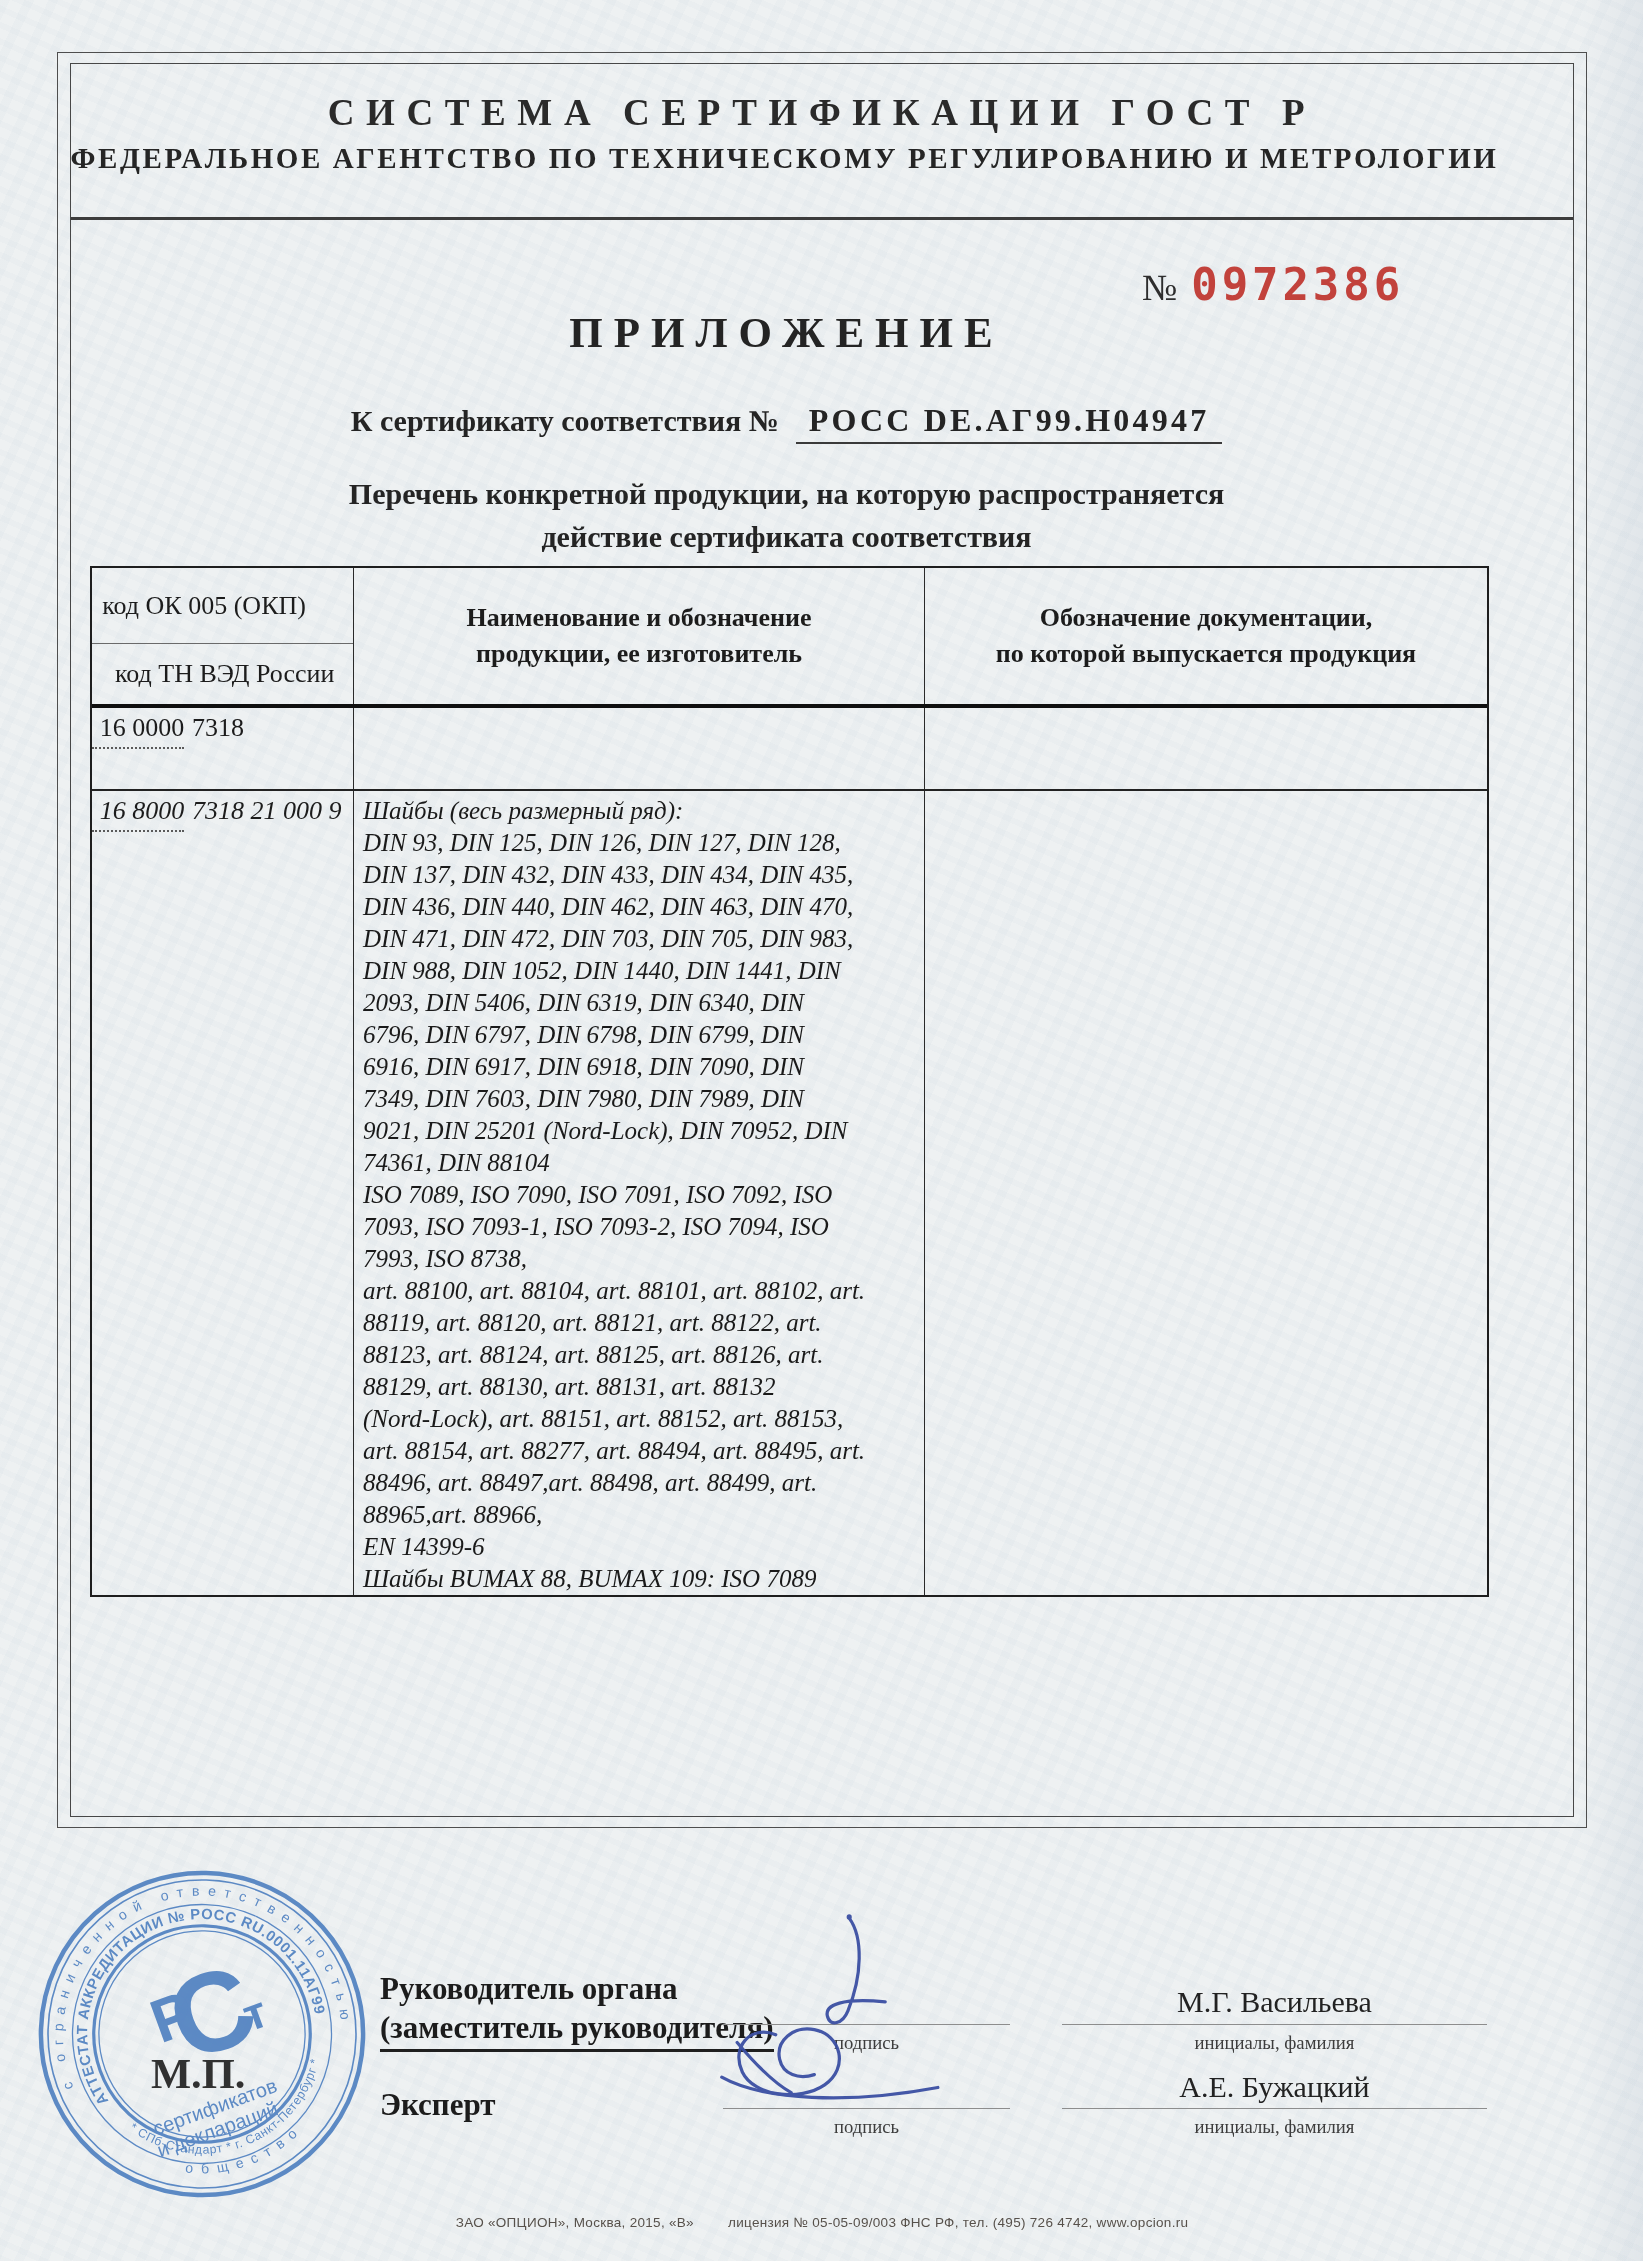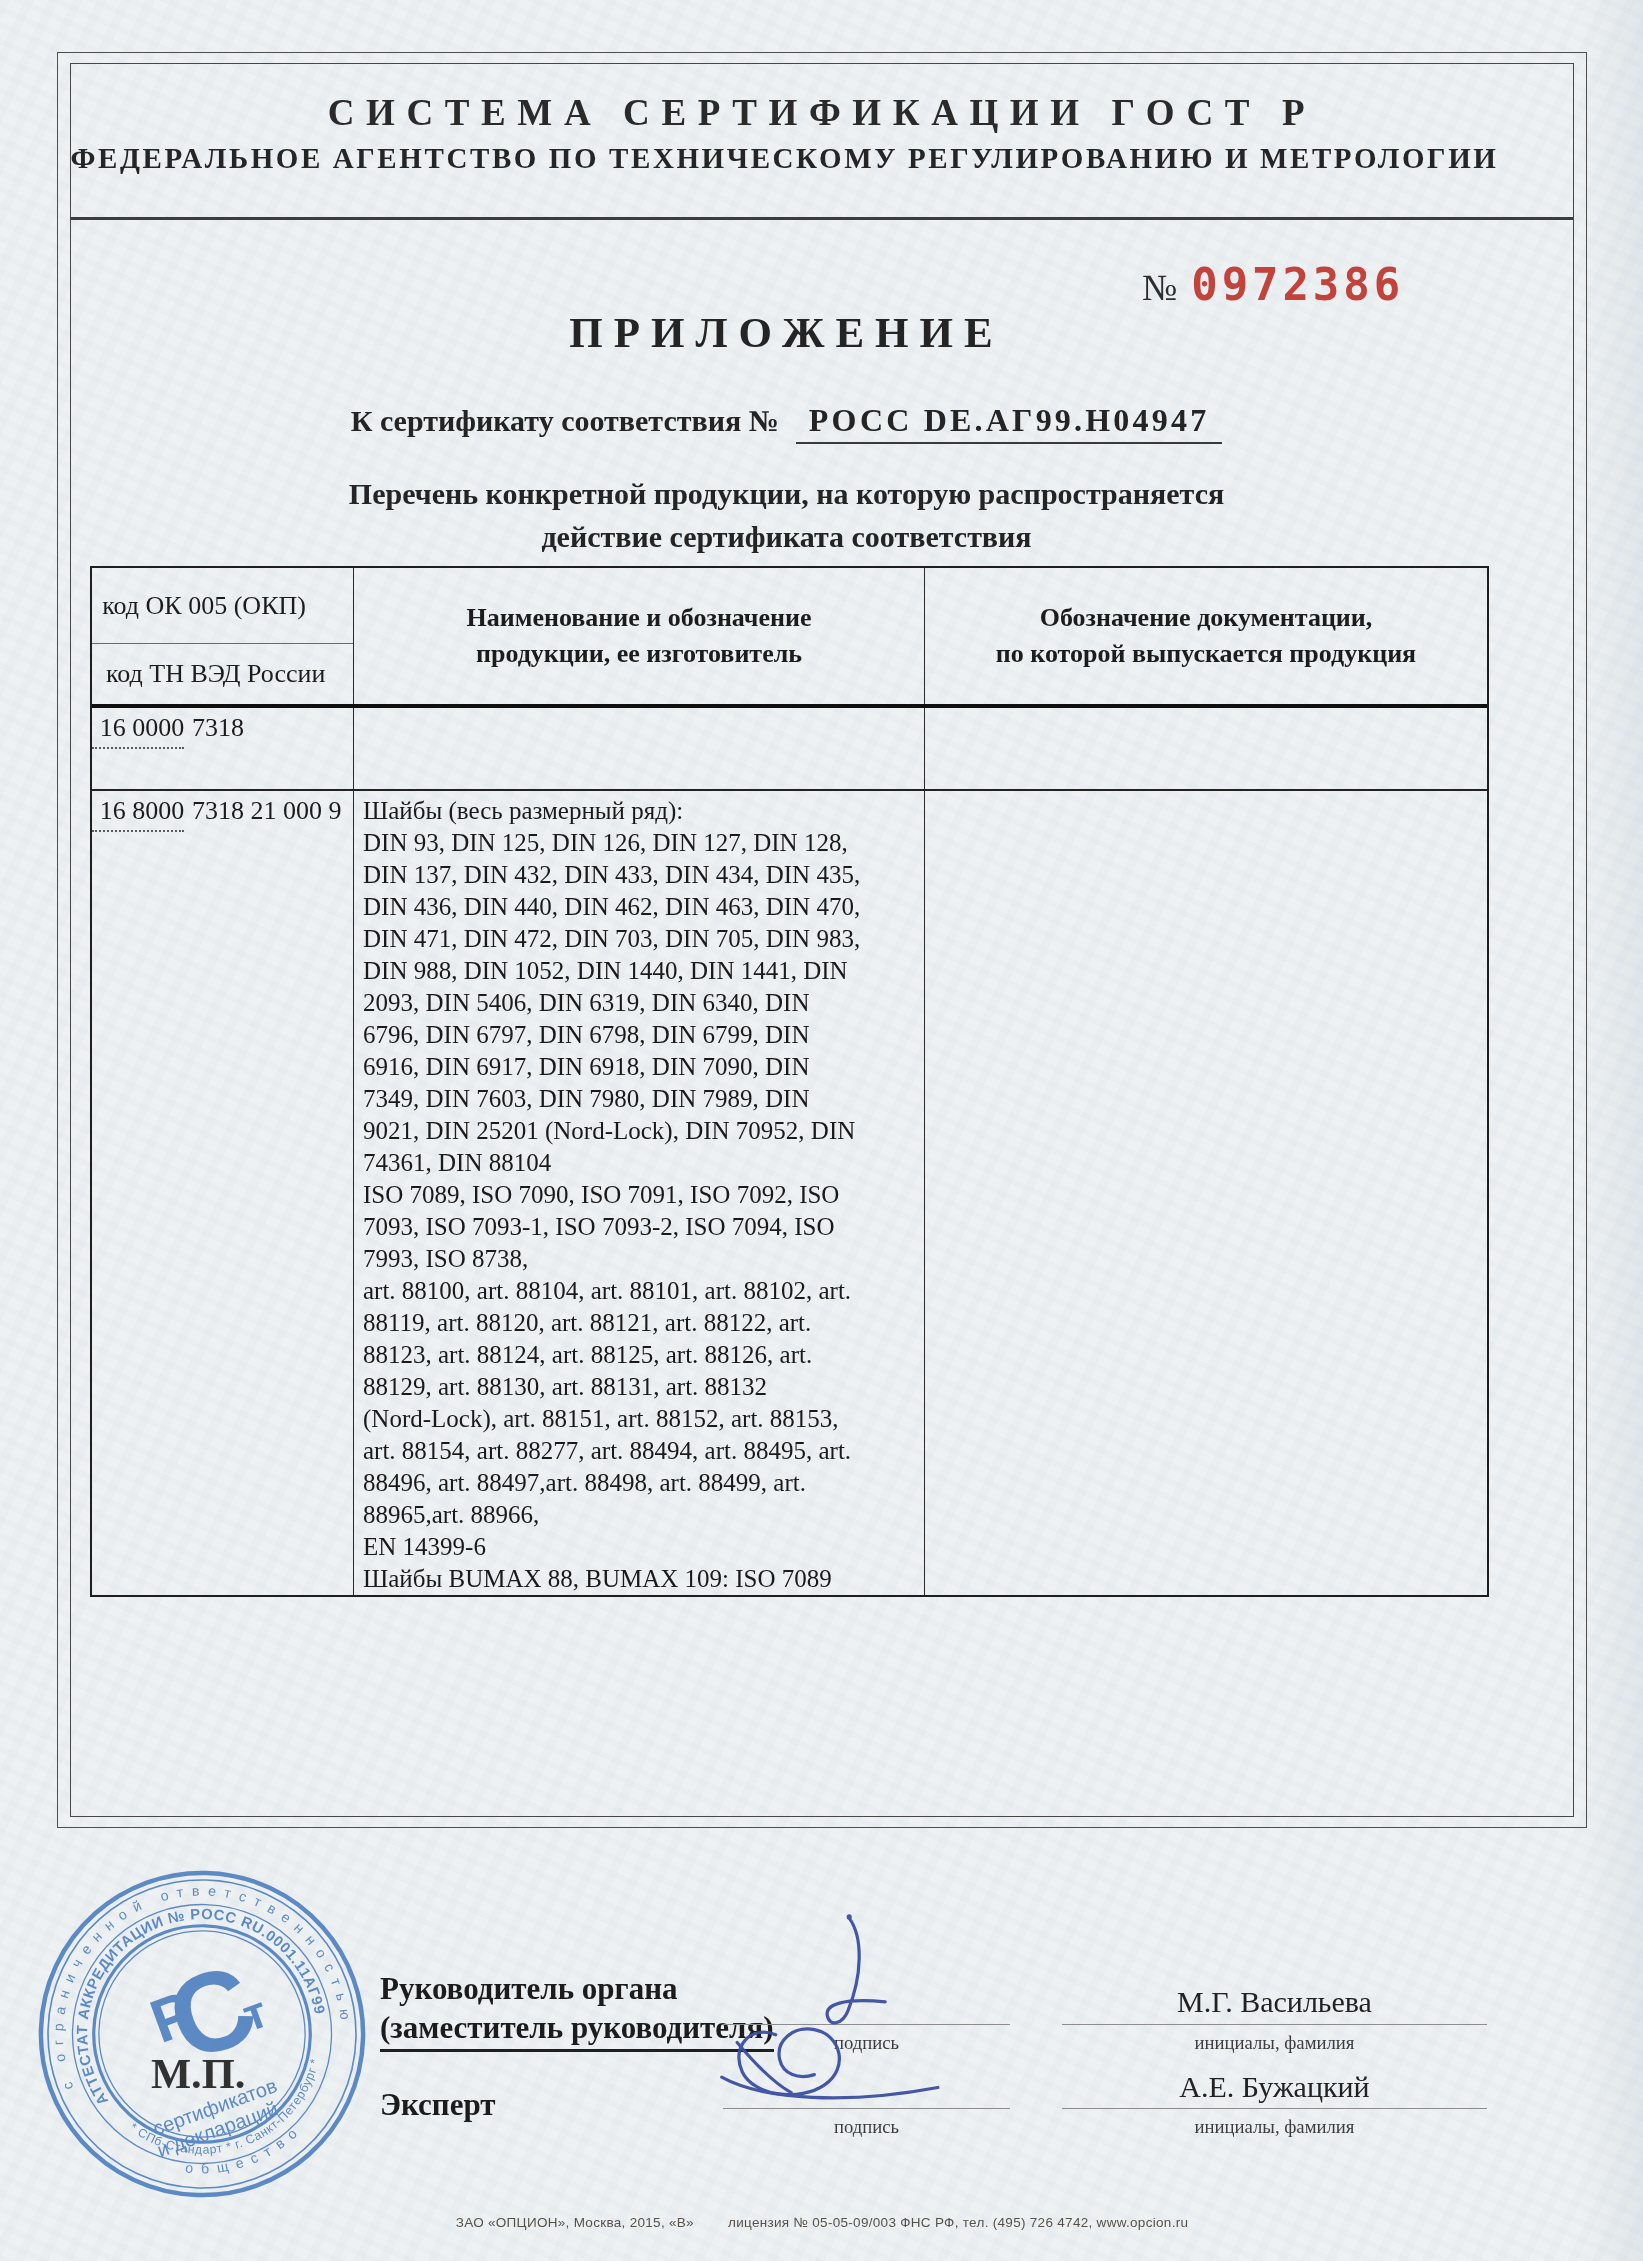--- a/index.html
+++ b/index.html
@@ -75,30 +75,30 @@
     display:flex; flex-direction:column;
     font-size:26px;
   }
   .ptable * { box-sizing:border-box; }
   .thead { height:146px; border-bottom:4.5px solid #0f0f0f; display:flex; }
   .colA { width:262px; border-right:1.9px solid #2a2a2a; }
   .colB { width:571px; border-right:1.9px solid #2a2a2a; }
   .colC { flex:1; }
   .thead .colA { display:flex; flex-direction:column; }
   .hA-top { height:76px; border-bottom:1.9px solid #6a6a6a; display:flex; align-items:center; padding-left:10.3px; }
-  .hA-bot { flex:1; display:flex; align-items:center; padding-left:14px; }
+  .hA-bot { flex:1; display:flex; align-items:center; padding-left:23px; }
   .thead .colB, .thead .colC {
     display:flex; flex-direction:column; justify-content:center;
     text-align:center; font-weight:bold; line-height:36px;
   }
   .trow1 { height:86px; border-bottom:2.6px solid #222; display:flex; }
   .trow1 .colA, .trow2 .colA { display:flex; flex-direction:row; }
   .code-top { height:41px; border-bottom:2.6px dotted #5a5a5a; display:flex; align-items:center; padding-left:7.7px; }
   .code-bot { height:40px; display:flex; align-items:center; padding-left:7.7px; }
-  .trow2 { flex:1; display:flex; }
+  .trow2 { flex:1; display:flex;font-style:italic; }
   .trow2 .colB { padding:3.9px 3.9px 0 9px; }
   .tline { font-size:25px; line-height:32px; white-space:nowrap; color:#1a1a1a; }
   
   .role-head1 { position:absolute; left:380px; top:1971px; font-size:31px; font-weight:bold; }
   .role-head2 { position:absolute; left:380px; top:2010px; font-size:31px; font-weight:bold;
                 border-bottom:3.2px solid #1f1f1f; padding-bottom:2.6px; }
   .role-expert { position:absolute; left:380px; top:2087px; font-size:31px; font-weight:bold; }
   .sig-line { position:absolute; border-top:1.9px solid #8d8d8d; }
   .sig-line-1 { left:723px; top:2024px; width:287px; }
   .sig-line-2 { left:723px; top:2108px; width:287px; }

